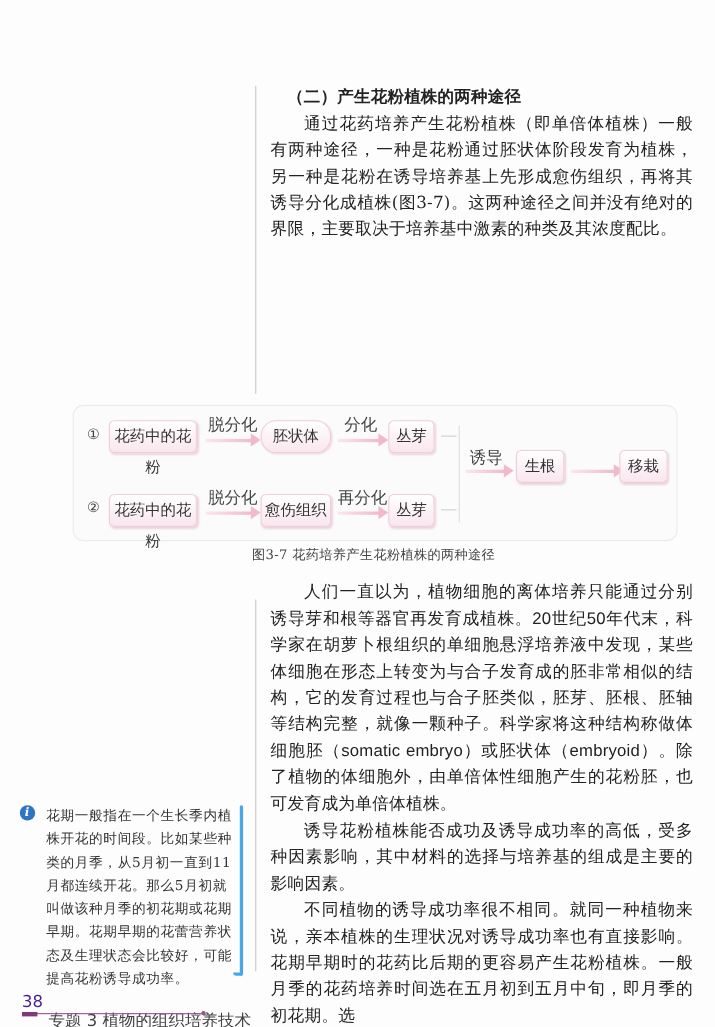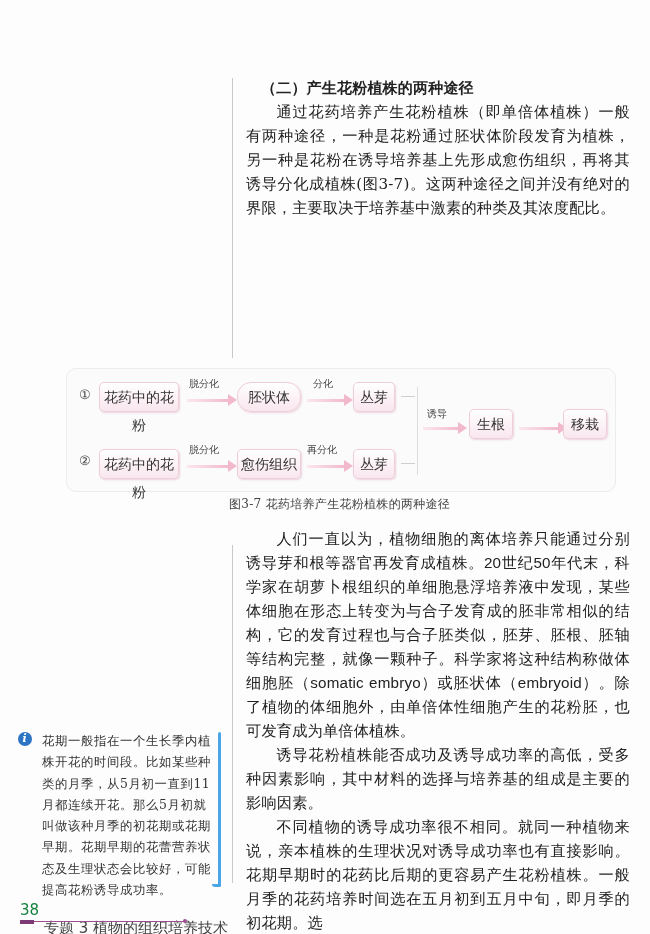--- a/index.html
+++ b/index.html
@@ -36,21 +36,21 @@
     font-size: 14px; color: #333;
   }
   .num { position: absolute; font-size: 13px; color: #444; }
   .arrow {
     position: absolute; height: 3px; background: linear-gradient(90deg, #fbe7ee, #f2b9cc);
   }
   .arrow::after {
     content: ""; position: absolute; right: -8px; top: -5px;
     border-left: 9px solid #f2b9cc; border-top: 6px solid transparent; border-bottom: 6px solid transparent;
   }
-  .alabel { position: absolute; font-size: 10px; color: #444; }
+  .alabel { position: absolute; font-size: 15px; color: #444; }
   .line-h { position: absolute; height: 1px; background: #cfcfcf; }
   .line-v { position: absolute; width: 1px; background: #dcdcdc; }
 
   .caption {
     position: absolute; left: 229px; top: 496px;
     font-size: 12px; color: #444; letter-spacing: 0.3px;
   }
 
   
   .note {
@@ -70,21 +70,21 @@
   }
   .note-bar::after {
     content: ""; position: absolute; left: -6px; bottom: 0; width: 8px; height: 3px;
     background: #4ba6e8; border-radius: 0 0 0 3px;
   }
 
   
   .footer { position: absolute; left: 20px; top: 901px; }
   .page-num {
     position: absolute; left: 0; top: 0;
-    font-family: "DejaVu Sans", "Liberation Sans", sans-serif; font-size: 15px; color: #15803d;
+    font-family: "DejaVu Sans", "Liberation Sans", sans-serif; font-size: 15px; color: #4c1d95;
   }
   .chapter {
     position: absolute; left: 24px; top: 18px; white-space: nowrap;
     font-family: "DejaVu Sans", "Liberation Sans", sans-serif; font-size: 15px; color: #444;
   }
   .footer-line {
     position: absolute; left: 0; top: 20px; width: 165px; height: 1px; background: #9b4f8f;
   }
   .footer-bar {
     position: absolute; left: 0; top: 19px; width: 14px; height: 4px; background: #7c3a77;

